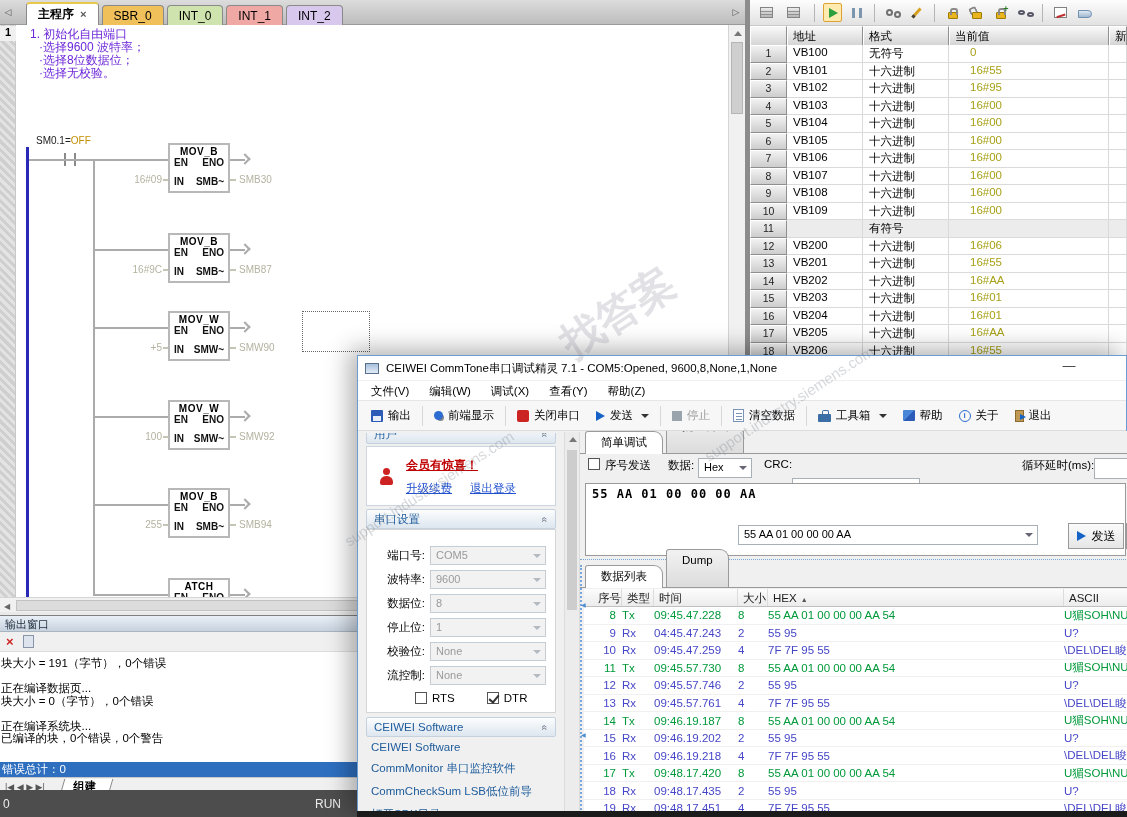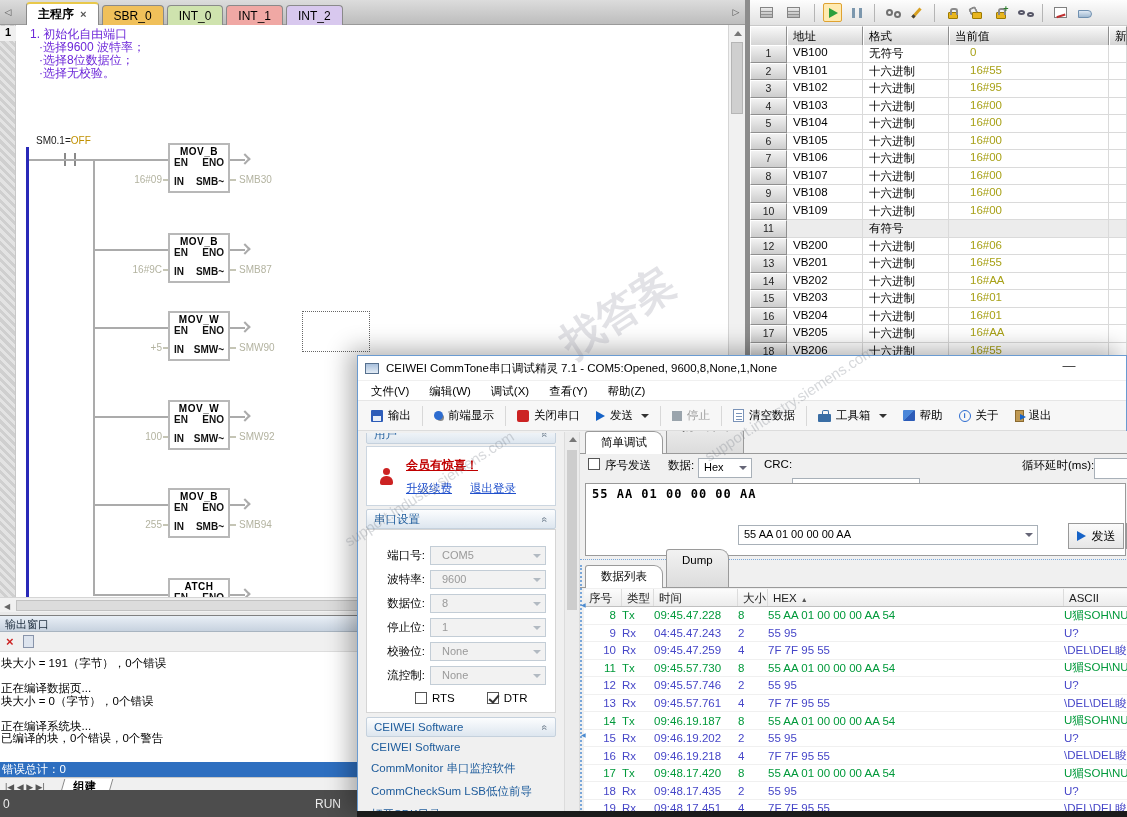--- a/index.html
+++ b/index.html
@@ -137,21 +137,21 @@
 .person{width:15px;height:17px;position:relative;flex:none}
 .person::before{content:"";position:absolute;left:4px;top:0;width:7px;height:7px;background:#cc2222;border-radius:50%}
 .person::after{content:"";position:absolute;left:1px;top:8px;width:13px;height:9px;background:#cc2222;border-radius:6px 6px 2px 2px}
 .memhead{color:#c00000;font-weight:bold;text-decoration:underline;font-size:12px;margin-bottom:7px}
 .memlinks{display:flex;gap:18px}
 .bluelink{color:#2050cc;text-decoration:underline;font-size:11.5px}
 .serhdr{position:absolute;left:8px;top:153px;width:190px}
 .sbox{position:absolute;left:8px;top:173px;width:190px;height:184px;background:#fff;border:1px solid #d5d5d5;padding-top:13px}
 .srow{display:flex;align-items:center;height:24px}
 .slabel{width:58px;text-align:right;font-size:11.5px;margin-right:5px}
-.scombo{width:116px;height:19px;background:#f2f2f2;border:1px solid #c3cdd6;color:#9a9a9a;font-size:11px;line-height:17px;padding-left:11px;position:relative}
+.scombo{width:116px;height:19px;background:#f2f2f2;border:1px solid #c3cdd6;color:#9a9a9a;font-size:11px;line-height:17px;padding-left:5px;position:relative}
 .ca{position:absolute;right:4px;top:7px;width:0;height:0;border-left:4px solid transparent;border-right:4px solid transparent;border-top:4px solid #b2bac2}
 .chkrow{display:flex;margin-top:5px;padding-left:48px;gap:32px}
 .chk{display:flex;align-items:center;gap:5px;font-size:11.5px}
 .box{width:12px;height:12px;border:1px solid #555;background:#fff;position:relative;flex:none}
 .box.checked::after{content:"";position:absolute;left:3px;top:0;width:4px;height:8px;border-right:2px solid #333;border-bottom:2px solid #333;transform:rotate(40deg)}
 .swhdr{position:absolute;left:8px;top:361px;width:190px}
 .swlinks{position:absolute;left:13px;top:385px;width:188px}
 .swlink{display:block;color:#1d5b9b;font-size:11.5px;margin-bottom:8px;white-space:nowrap}
 .ctscroll{position:absolute;left:206px;top:76px;width:16px;height:386px;background:#ececec;border-left:1px solid #dcdcdc;border-right:1px solid #dcdcdc}
 .ctscroll .thumb{position:absolute;left:2px;top:18px;width:10px;height:160px;background:#cdcdcd}
@@ -178,21 +178,21 @@
 .dthead{position:absolute;left:4px;right:0;top:158px;height:18px;background:linear-gradient(#fcfcfc,#ececec);border-bottom:1px solid #c0c0c0;display:flex;align-items:center;font-size:11.5px}
 .dtbody{position:absolute;left:4px;right:0;top:176px;bottom:0;background:#fff}
 .dtr{display:flex;height:17.55px;align-items:center;border-bottom:1px solid #f0f0f0;font-size:11.5px;white-space:nowrap}
 .cn{width:38px;text-align:right;padding-right:6px;flex:none}
 .cty{width:32px;flex:none}
 .ctm{width:84px;flex:none}
 .csz{width:30px;flex:none}
 .chx{width:296px;flex:none;overflow:hidden}
 .cas{flex:1;overflow:hidden}
 .dthead>div{height:100%;line-height:18px;border-right:1px solid #dcdcdc;text-align:left;padding-right:0;padding-left:5px;color:#222}
-.dthead .cn{text-align:left}
+.dthead .cn{text-align:right}
 .sorta{font-size:7px;color:#555;margin-left:4px}
 .tx{color:#00993a}.rx{color:#4646c8}
 
 
 .taskstrip{position:absolute;left:357px;top:811px;width:770px;height:6px;background:#1b1b1b;z-index:40}
 .wm{position:absolute;color:rgba(120,125,135,.30);transform:rotate(-33deg);z-index:60;pointer-events:none;font-size:15px;white-space:nowrap}
 #wm2{font-size:42px;color:rgba(125,125,140,.22);font-weight:bold}
 </style>
 </head>
 <body>

